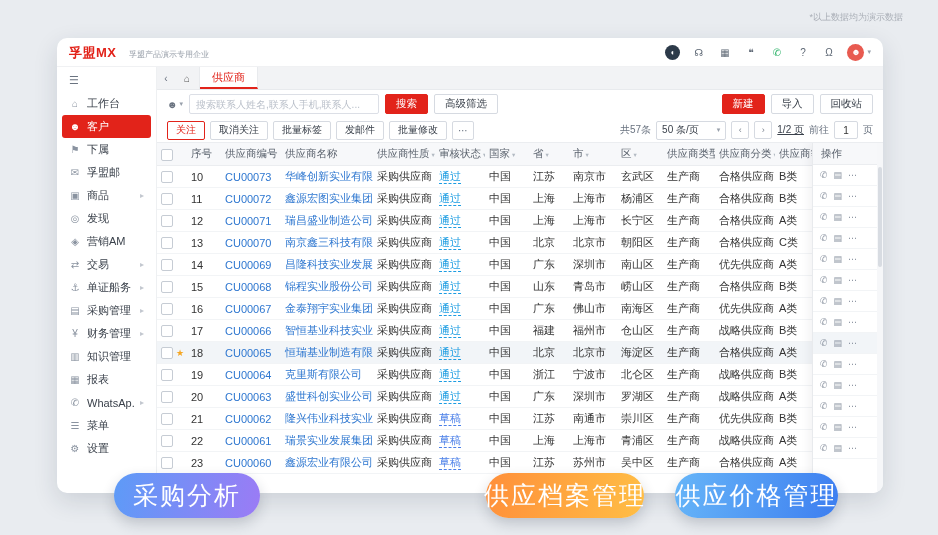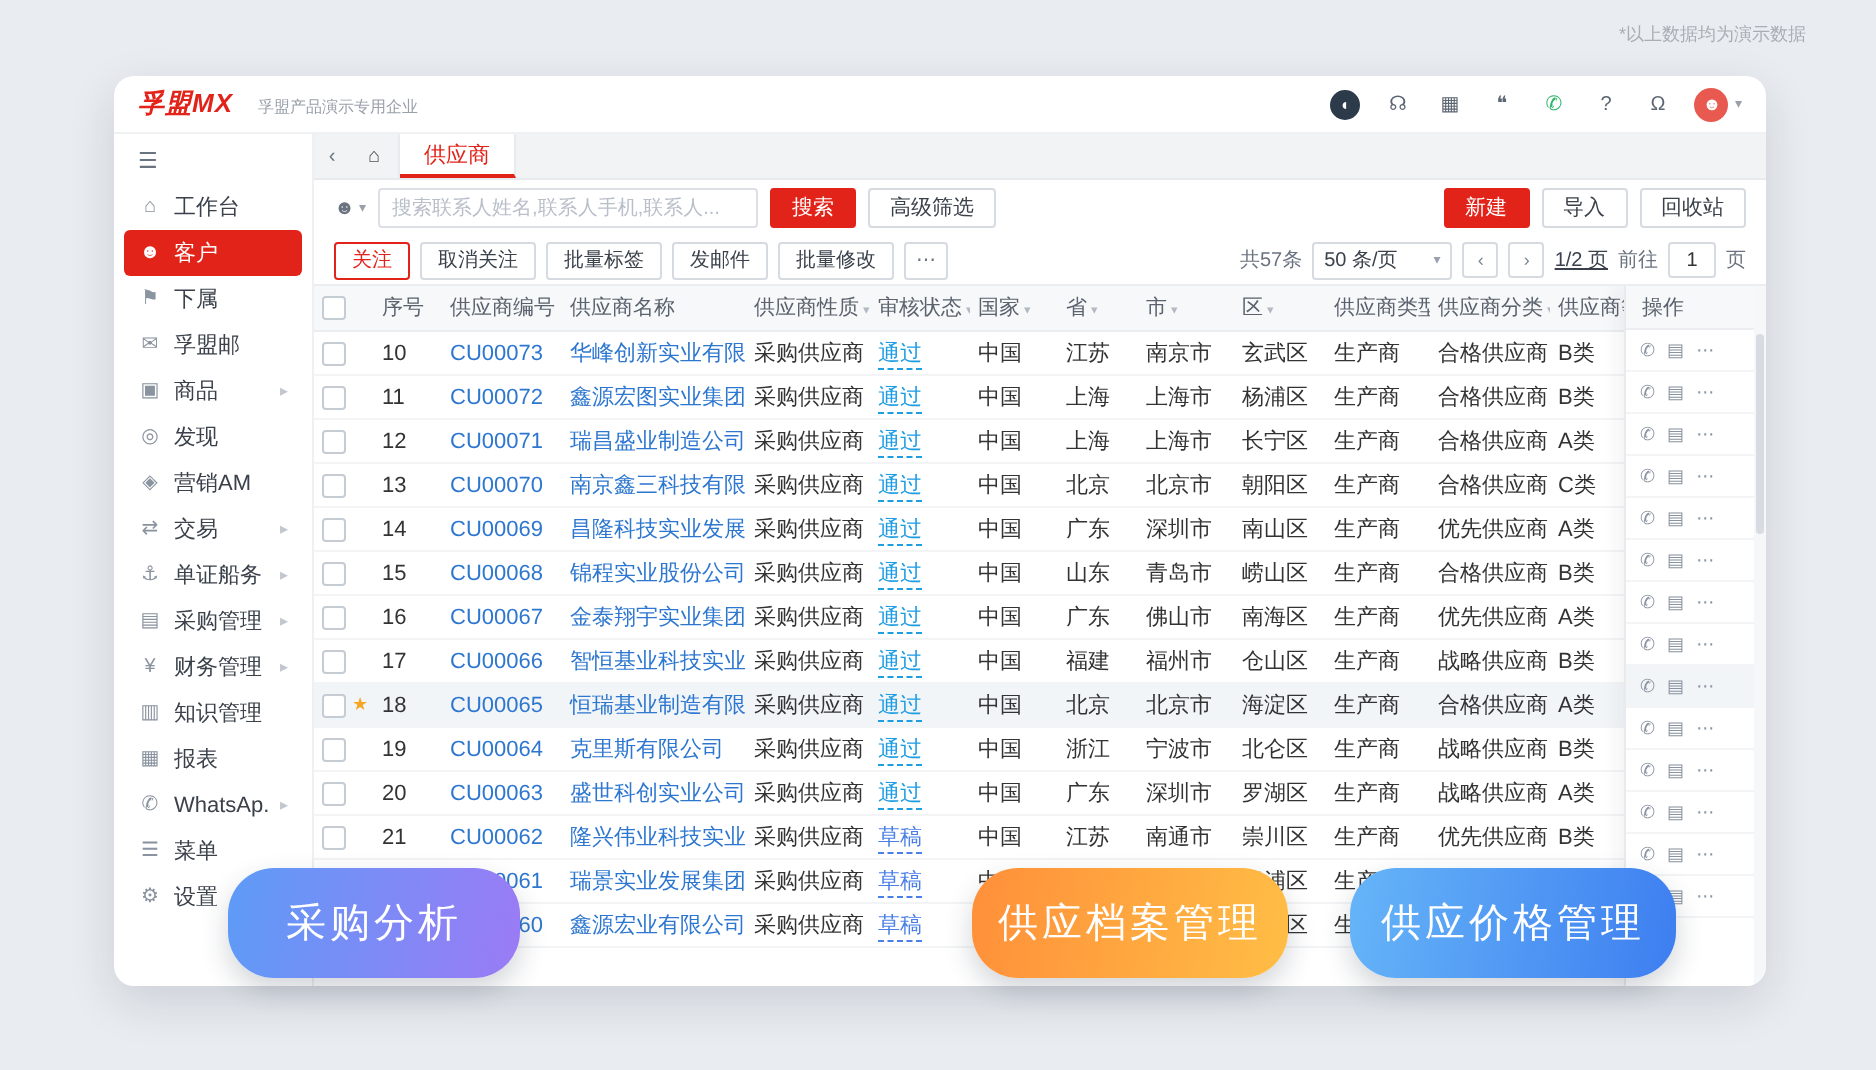--- a/index.html
+++ b/index.html
@@ -3,21 +3,21 @@
 <meta charset="utf-8">
 <style>
   html,body{margin:0;padding:0;}
   body{background:#e9ecf0;font-family:"Liberation Sans","DejaVu Sans",sans-serif;}
   .stage{position:relative;width:938px;height:535px;background:#e9ecf0;overflow:hidden;}
   .disclaimer{position:absolute;top:11px;right:35px;font-size:9px;color:#a9aeb6;}
   .window{position:absolute;left:57px;top:38px;width:826px;height:455px;background:#fff;border-radius:10px;
           box-shadow:0 8px 24px rgba(31,45,61,.14);overflow:hidden;display:flex;flex-direction:column;}
   
   .topbar{height:28px;flex:0 0 28px;display:flex;align-items:center;padding:0 12px;border-bottom:1px solid #f0f1f3;}
-  .logo{color:#e2231a;font-weight:bold;font-size:13px;font-style:italic;letter-spacing:.5px;}
+  .logo{color:#e2231a;font-weight:bold;font-size:13px;letter-spacing:.5px;}
   .logo-sub{font-size:8px;color:#9aa1ab;margin-left:8px;}
   .tb-icons{margin-left:auto;display:flex;align-items:center;gap:11px;}
   .tbi{font-size:10px;color:#5c6673;width:15px;height:15px;display:flex;align-items:center;justify-content:center;cursor:pointer;}
   .tbi.dark{background:#2c3a49;color:#fff;border-radius:50%;font-size:8px;}
   .tbi.green{color:#2fb36a;}
   .avatar-wrap{display:flex;align-items:center;gap:3px;margin-left:11px;cursor:pointer;}
   .avatar{width:17px;height:17px;border-radius:50%;background:#e85a50;color:#fff;font-size:9px;display:flex;align-items:center;justify-content:center;}
   .caret,.dd-caret{font-size:7px;color:#98a0ab;}
   
   .body-row{flex:1;display:flex;min-height:0;}
@@ -74,22 +74,22 @@
   tr.hl td{background:#f2f5f8;}
   .opcol{position:absolute;top:0;right:6px;bottom:0;width:64px;background:#fff;border-left:1px solid #e8eaed;box-shadow:-4px 0 8px rgba(30,40,60,.05);}
   .op-head{height:22px;background:#f7f8fa;border-bottom:1px solid #ebedf0;font-size:10.5px;color:#5a626d;display:flex;align-items:center;padding:0 8px;box-sizing:border-box;}
   .op-row{height:21px;border-bottom:1px solid #f2f4f6;display:flex;align-items:center;gap:6px;padding:0 7px;box-sizing:border-box;}
   .op-row.hl{background:#f2f5f8;}
   .op-ic{font-size:9px;color:#8a93a0;cursor:pointer;}
   .vscroll{position:absolute;top:0;right:0;bottom:0;width:6px;background:#f6f7f9;}
   .vthumb{position:absolute;top:24px;left:1px;width:4px;height:100px;background:#d8dce2;border-radius:2px;}
   
   .pills{position:absolute;left:0;top:0;width:100%;height:100%;pointer-events:none;z-index:50;}
-  .pill{position:absolute;top:434px;height:55px;border-radius:23px;display:flex;align-items:center;justify-content:center;color:#fff;
-        font-size:20px;font-weight:500;letter-spacing:2px;box-shadow:0 6px 14px rgba(30,40,60,.2);pointer-events:auto;cursor:pointer;white-space:nowrap;}
+  .pill{position:absolute;top:473px;height:45px;border-radius:23px;display:flex;align-items:center;justify-content:center;color:#fff;
+        font-size:25px;font-weight:500;letter-spacing:2px;box-shadow:0 6px 14px rgba(30,40,60,.2);pointer-events:auto;cursor:pointer;white-space:nowrap;}
   .pill0{left:114px;width:146px;background:linear-gradient(100deg,#5d9bf7,#9b7bf5);}
   .pill1{left:291px;width:140px;background:linear-gradient(100deg,#27c5b0,#4fd968);}
   .pill2{left:486px;width:158px;background:linear-gradient(100deg,#ff8f3a,#ffbe45);}
   .pill3{left:675px;width:163px;background:linear-gradient(100deg,#66b5f8,#3d7ef0);}
 </style>
 </head>
 <body>
 
 <div class="stage">
   <div class="disclaimer">*以上数据均为演示数据</div>

